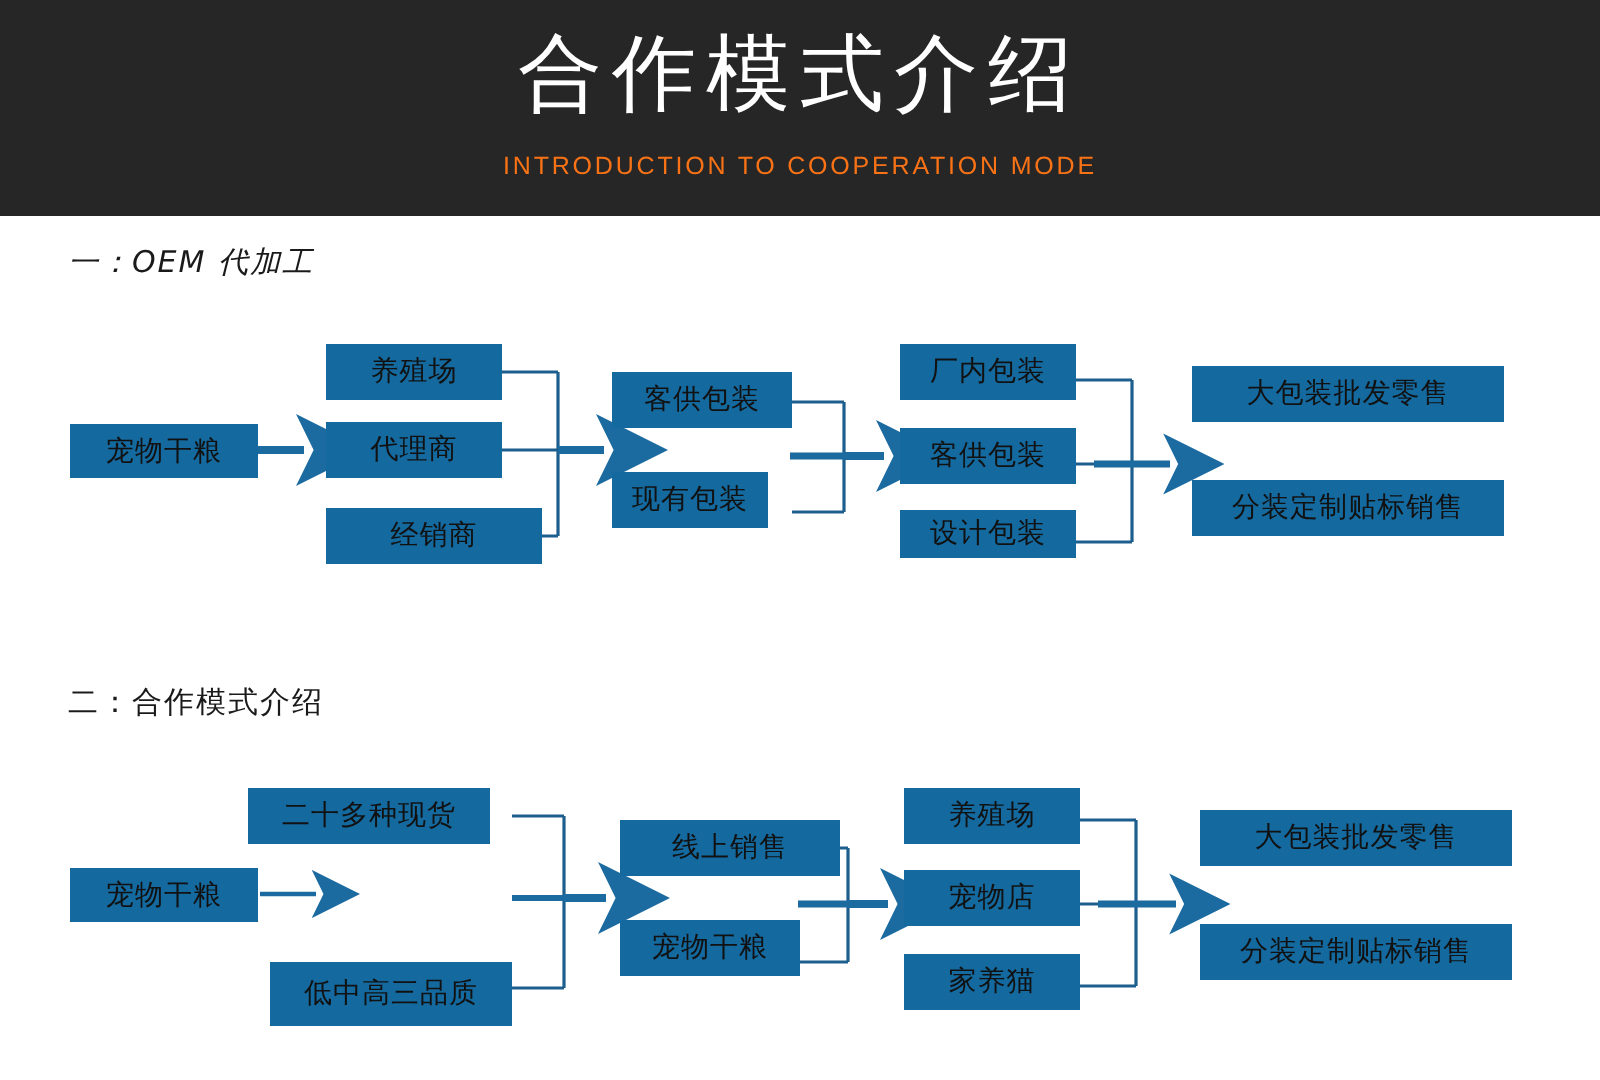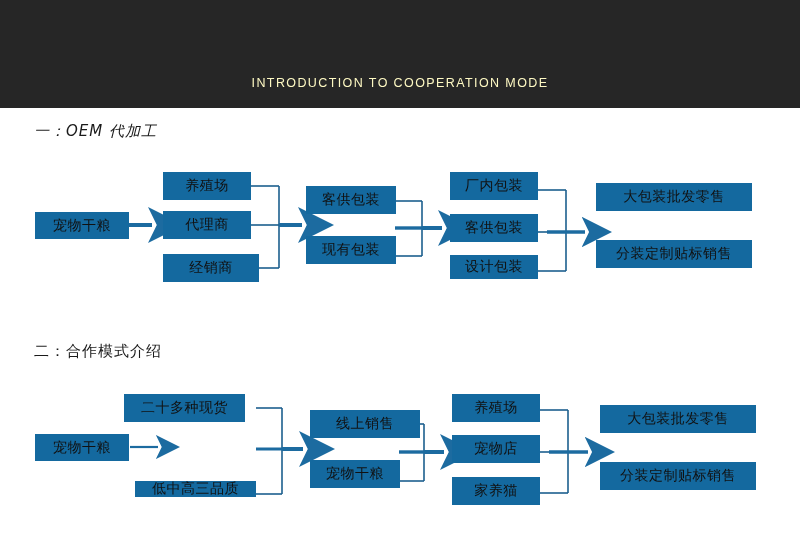--- a/index.html
+++ b/index.html
@@ -33,21 +33,21 @@
     line-height: 50px;
     letter-spacing: 5px;
     font-weight: normal;
     font-family: "DejaVu Sans", "Liberation Sans", sans-serif;
   }
   .header-sub {
     position: absolute;
     left: 0; top: 76px;
     width: 800px;
     text-align: center;
-    color: #fef9c3;
+    color: #f97316;
     font-size: 12.5px;
     letter-spacing: 1.4px;
     font-family: "Liberation Sans", sans-serif;
   }
 
   
   .section-heading {
     position: absolute;
     color: #1a1a1a;
     font-size: 15px;
@@ -78,20 +78,21 @@
     position: absolute;
     left: 0; top: 0;
     width: 800px; height: 540px;
     pointer-events: none;
   }
 </style>
 </head>
 <body>
 
 <div class="header">
+  <div class="header-title">合作模式介绍</div>
   <div class="header-sub">INTRODUCTION TO COOPERATION MODE</div>
 </div>
 
 <div class="section-heading" id="section-1-heading">一：OEM 代加工</div>
 
 <div class="section-heading" id="section-2-heading">二：合作模式介绍</div>
 
 <svg class="wires" viewBox="0 0 800 540" width="800" height="540">
   <defs>
     <marker id="arrowThick" markerWidth="9" markerHeight="9" refX="1" refY="4.5" orient="auto" markerUnits="strokeWidth">
@@ -146,36 +147,36 @@
   <line x1="540" y1="493" x2="568" y2="493" stroke="#1c5f8e" stroke-width="1.6"></line>
   <line x1="568" y1="410" x2="568" y2="493" stroke="#1c5f8e" stroke-width="1.6"></line>
 
   <line x1="549" y1="452" x2="588" y2="452" stroke="#1c6ba0" stroke-width="3.4" marker-end="url(#arrowThick)"></line>
 </svg>
 
 <div class="flow-box" style="left:35px;  top:212px; width:94px;  height:27px;">宠物干粮</div>
 
 <div class="flow-box" style="left:163px; top:172px; width:88px;  height:28px;">养殖场</div>
 <div class="flow-box" style="left:163px; top:211px; width:88px;  height:28px;">代理商</div>
-<div class="flow-box" style="left:163px; top:254px; width:96px;  height:28px;">经销商</div>
+<div class="flow-box" style="left:163px; top:254px; width:108px;  height:28px;">经销商</div>
 
 <div class="flow-box" style="left:306px; top:186px; width:90px;  height:28px;">客供包装</div>
-<div class="flow-box" style="left:306px; top:236px; width:90px;  height:28px;">现有包装</div>
+<div class="flow-box" style="left:306px; top:236px; width:78px;  height:28px;">现有包装</div>
 
 <div class="flow-box" style="left:450px; top:172px; width:88px;  height:28px;">厂内包装</div>
 <div class="flow-box" style="left:450px; top:214px; width:88px;  height:28px;">客供包装</div>
 <div class="flow-box" style="left:450px; top:255px; width:88px;  height:24px;">设计包装</div>
 
 <div class="flow-box" style="left:596px; top:183px; width:156px; height:28px;">大包装批发零售</div>
 <div class="flow-box" style="left:596px; top:240px; width:156px; height:28px;">分装定制贴标销售</div>
 
 <div class="flow-box" style="left:35px;  top:434px; width:94px;  height:27px;">宠物干粮</div>
 
 <div class="flow-box" style="left:124px; top:394px; width:121px; height:28px;">二十多种现货</div>
-<div class="flow-box" style="left:135px; top:481px; width:121px; height:16px;font-family:Liberation Mono, monospace;">低中高三品质</div>
+<div class="flow-box" style="left:135px; top:481px; width:121px; height:32px;font-family:Liberation Mono, monospace;">低中高三品质</div>
 
 <div class="flow-box" style="left:310px; top:410px; width:110px;  height:28px;">线上销售</div>
 <div class="flow-box" style="left:310px; top:460px; width:90px;  height:28px;">宠物干粮</div>
 
 <div class="flow-box" style="left:452px; top:394px; width:88px;  height:28px;">养殖场</div>
 <div class="flow-box" style="left:452px; top:435px; width:88px;  height:28px;">宠物店</div>
 <div class="flow-box" style="left:452px; top:477px; width:88px;  height:28px;">家养猫</div>
 
 <div class="flow-box" style="left:600px; top:405px; width:156px; height:28px;">大包装批发零售</div>
 <div class="flow-box" style="left:600px; top:462px; width:156px; height:28px;">分装定制贴标销售</div>

